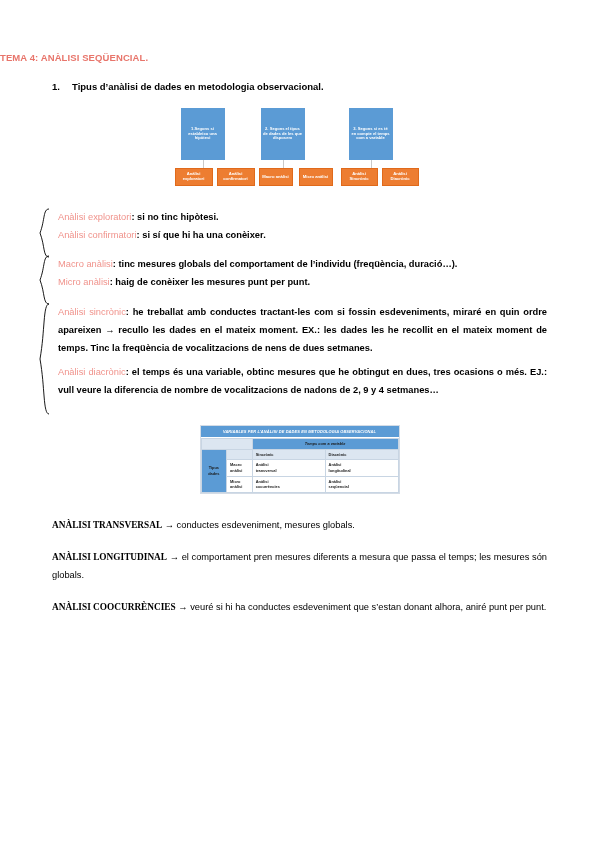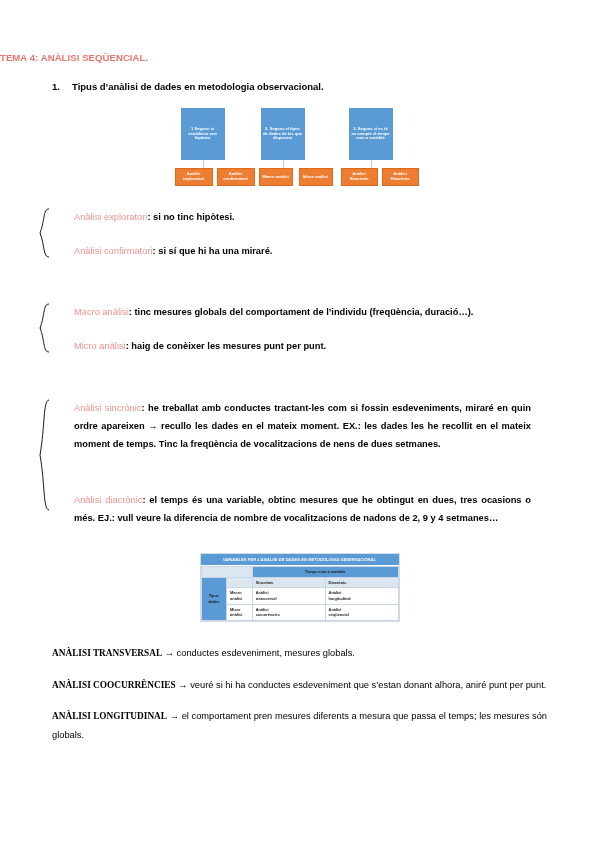--- a/index.html
+++ b/index.html
@@ -71,21 +71,21 @@
     left:0; top:0;
     width:16px;
     font-size:0;
     color:#000;
   }
   .brace svg{ display:block; }
   .term{
     font-size:9.3px;
     line-height:1.95;
     font-weight:bold;
-    margin:16px;
+    margin:0;
     padding-right:52px;
     text-align:justify;
   }
   .term .lbl{ color:#f0938c; font-weight:normal; }
   .gap{ height:11px; }
 
   
   .table-wrap{
     width:200px;
     margin:26px auto 0 auto;
@@ -180,21 +180,21 @@
     <div class="brace-block">
       <div class="brace">
         <svg width="16" height="50" viewBox="0 0 16 50">
           <path d="M13 1 C7 1 9 12 4 25 C9 38 7 49 13 49" fill="none" stroke="#000" stroke-width="0.9"></path>
         </svg>
       </div>
       <p class="term">
         <span class="lbl">Anàlisi exploratori</span><span>: </span><span>si no tinc hipòtesi.</span>
       </p>
       <p class="term">
-        <span class="lbl">Anàlisi confirmatori</span><span>: </span><span>si sí que hi ha una miraré.</span>
+        <span class="lbl">Anàlisi confirmatori</span><span>: </span><span>si sí que hi ha una conèixer.</span>
       </p>
     </div>
 
     <div class="gap"></div>
 
     <div class="brace-block">
       <div class="brace">
         <svg width="16" height="50" viewBox="0 0 16 50">
           <path d="M13 1 C7 1 9 12 4 25 C9 38 7 49 13 49" fill="none" stroke="#000" stroke-width="0.9"></path>
         </svg>
@@ -264,20 +264,20 @@
       </tr>
     </tbody>
       </table>
   </div>
 
   <div class="paras">
     <p class="para">
       <span class="cap">ANÀLISI TRANSVERSAL</span><span class="arrow"> → </span><span>conductes esdeveniment, mesures globals.</span>
     </p>
     <p class="para">
+      <span class="cap">ANÀLISI  LONGITUDINAL</span><span class="arrow"> → </span><span>el comportament pren mesures diferents a mesura que passa el temps; les mesures són globals.</span>
+    </p>
+    <p class="para">
       <span class="cap">ANÀLISI  COOCURRÈNCIES</span><span class="arrow"> → </span><span>veuré si hi ha conductes esdeveniment que s’estan donant alhora, aniré punt per punt.</span>
     </p>
-    <p class="para">
-      <span class="cap">ANÀLISI  LONGITUDINAL</span><span class="arrow"> → </span><span>el comportament pren mesures diferents a mesura que passa el temps; les mesures són globals.</span>
-    </p>
   </div>
 
 </div>
 
 </body></html>

